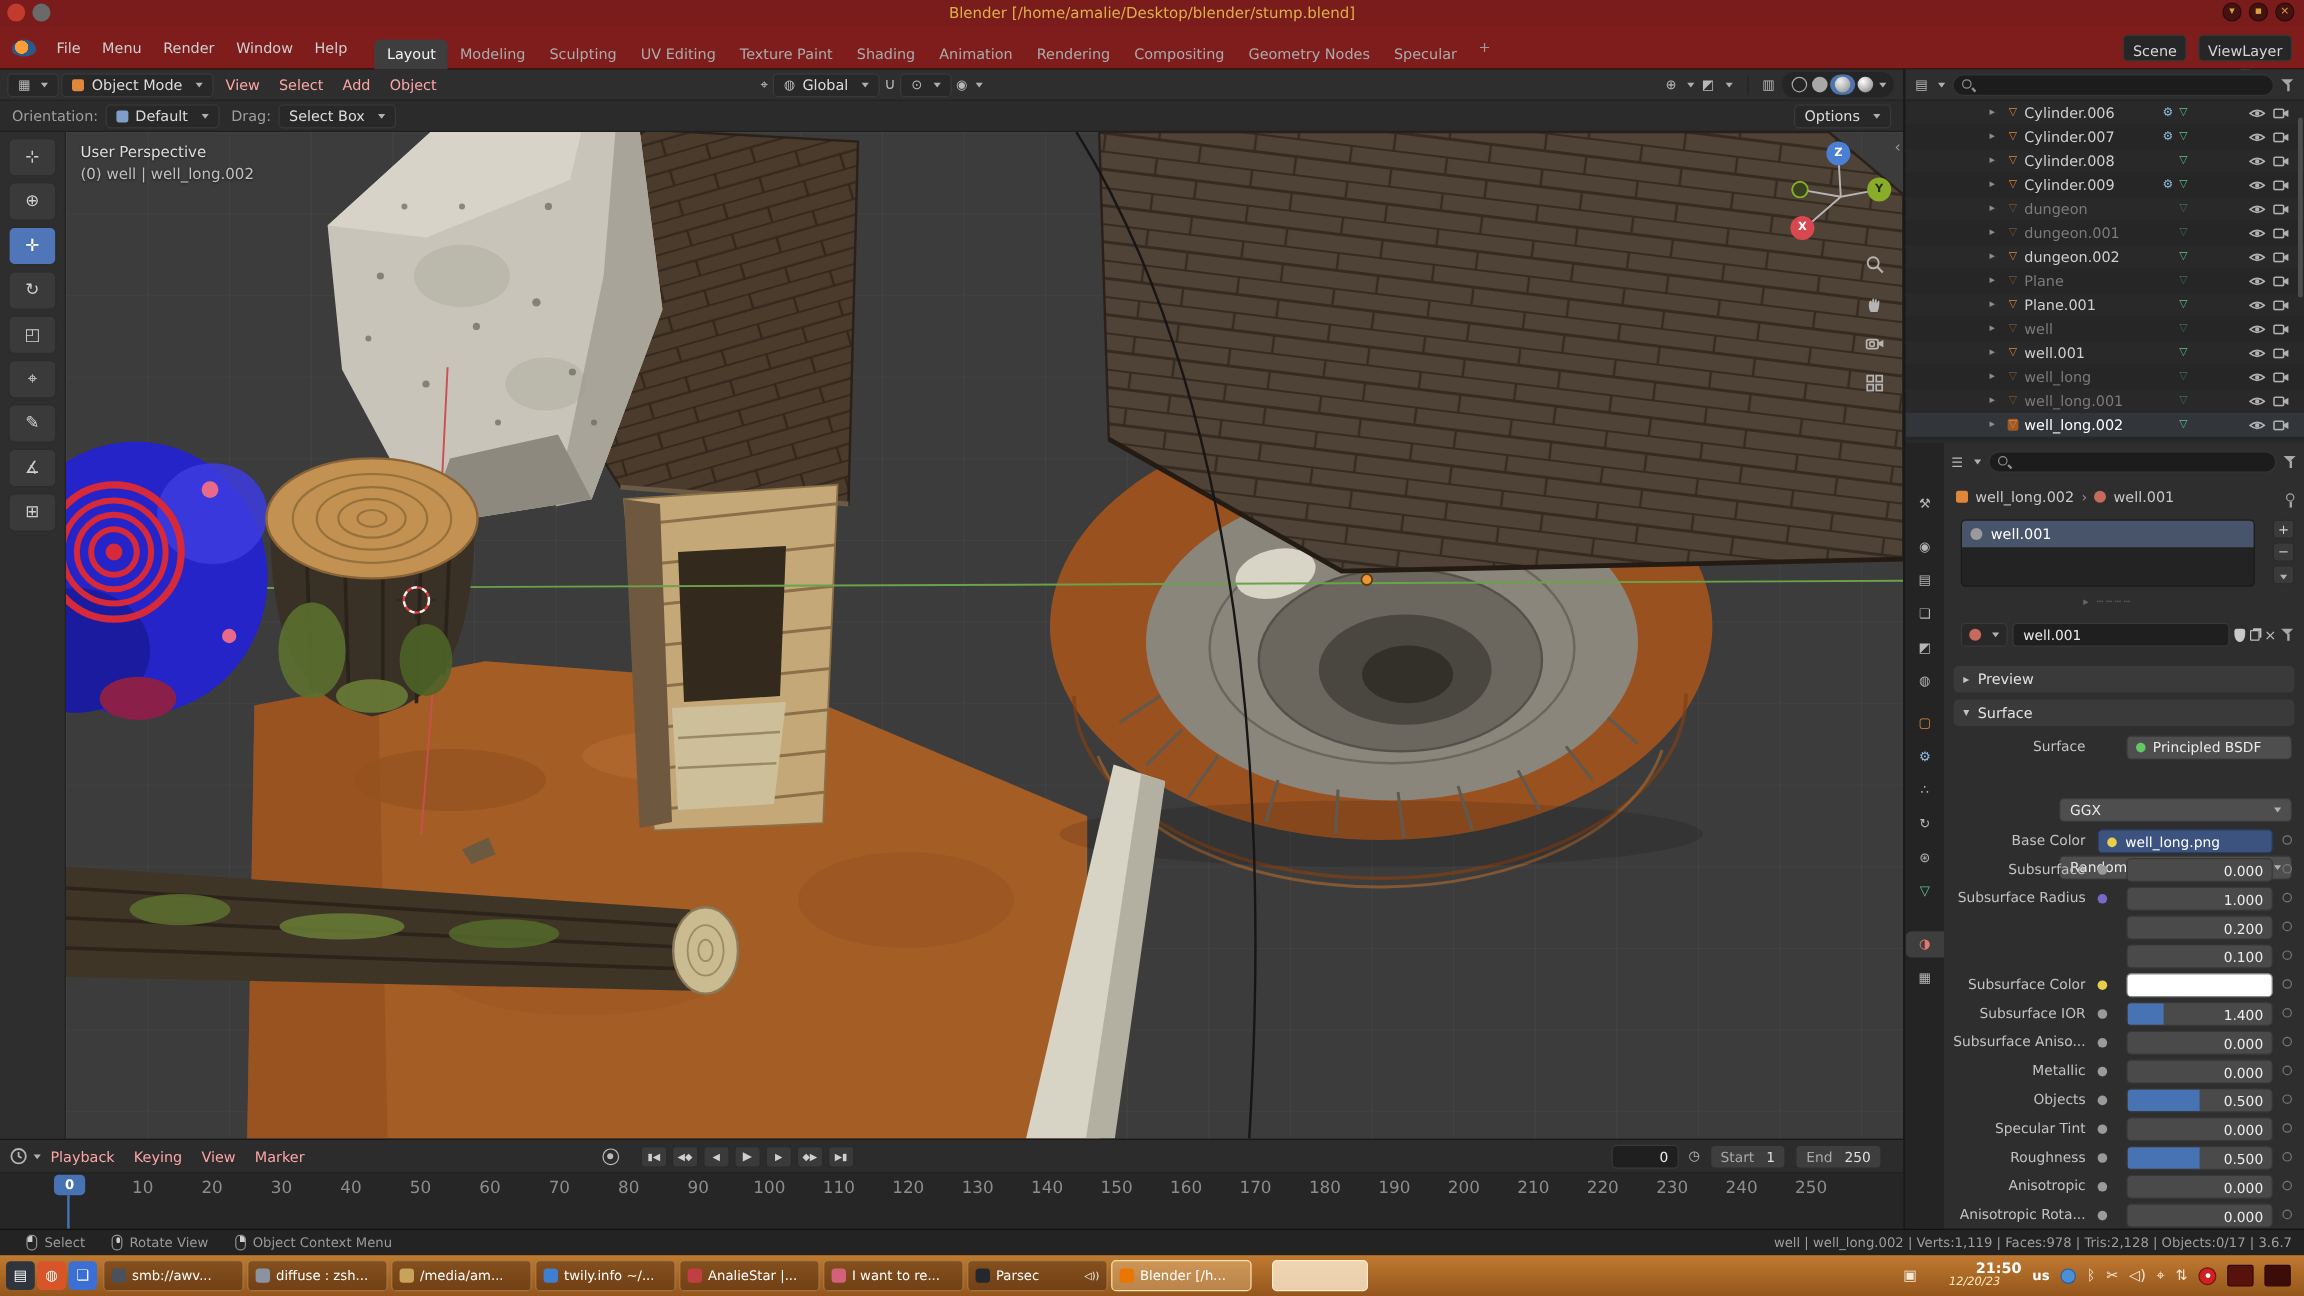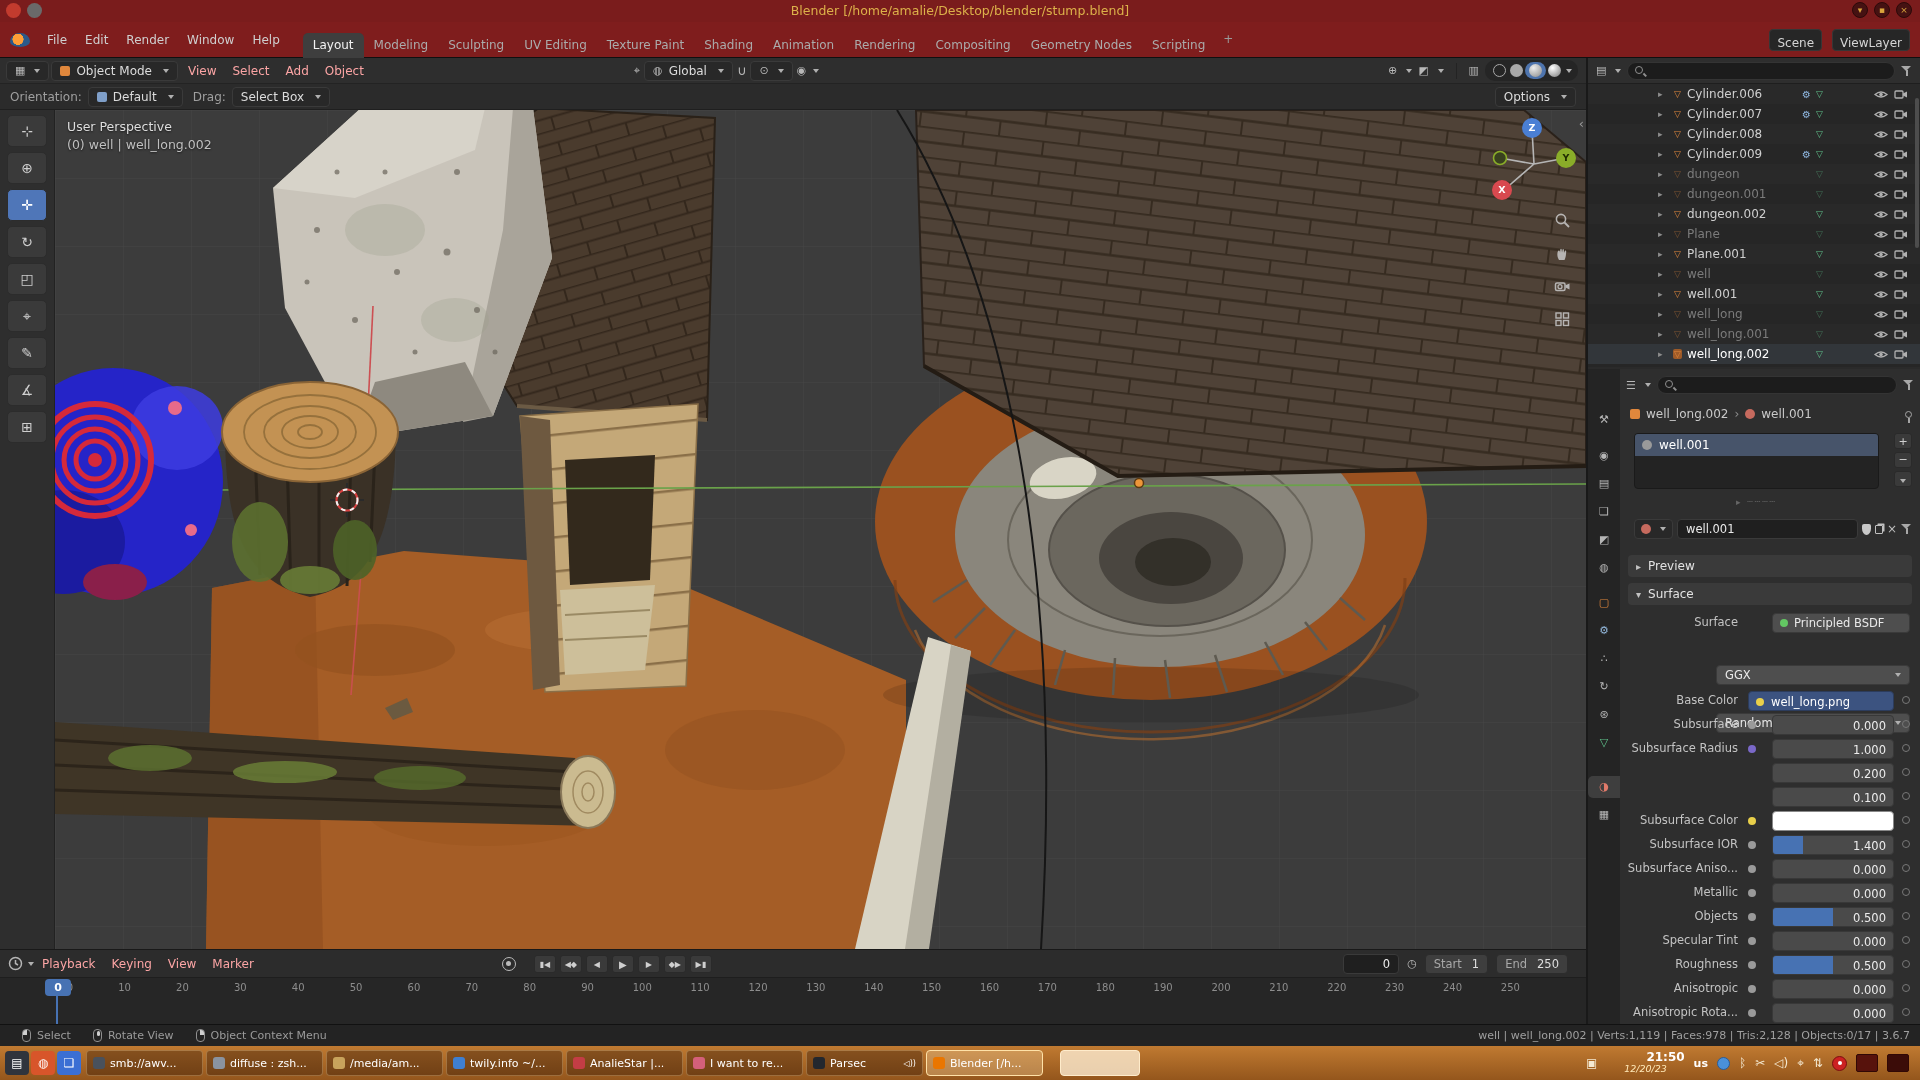--- a/index.html
+++ b/index.html
@@ -117,21 +117,21 @@
   .shield { width:9px; height:11px; background:#c9c9c9; border-radius:2px 2px 50% 50%/2px 2px 60% 60%; }
   .copyico { width:8px; height:9px; border:1.3px solid #c0c0c0; border-radius:1px; box-shadow:2px -2px 0 -0.5px #c0c0c0; }
   .pinico { width:7px; height:7px; border:1.5px solid #a5a5a5; border-radius:50%; position:relative; }
   .pinico::after { content:""; position:absolute; left:2px; top:6px; width:1.5px; height:5px; background:#a5a5a5; }
 
   
   #timeline { left:0; top:949px; width:1586px; height:75px; background:#2c2c2c; border-top:1px solid #191919; }
   .tl-head { height:28px; display:flex; align-items:center; border-bottom:1px solid #1e1e1e; padding:0 8px; }
   .tl-ruler { position:relative; height:47px; background:#262626; }
   .tickrow { position:absolute; left:49px; width:1471px; top:4px; display:flex; justify-content:space-between; }
-  .tick { color:#8d8d8d; font-size:10px; width:24px; text-align:right; }
+  .tick { color:#8d8d8d; font-size:14px; width:24px; text-align:center; }
   .playhead-pill { position:absolute; left:45px; top:1px; width:26px; height:17px; background:#4772b3; border-radius:4px; color:#fff; font-size:11px; text-align:center; line-height:17px; font-weight:bold; }
   .playhead-line { position:absolute; left:56px; top:18px; width:2px; height:29px; background:#4772b3; }
   .transport { display:flex; gap:4px; align-items:center; margin-left:240px; }
   .tbtn { width:22px; height:18px; background:#3a3a3a; border:1px solid #2a2a2a; border-radius:3px; color:#cfcfcf; font-size:8px; text-align:center; line-height:17px; }
   .tbtn.play { font-size:10px; }
   .framebox { width:56px; height:20px; background:#1f1f1f; border:1px solid #3a3a3a; border-radius:4px; color:#ededed; text-align:right; padding:2px 8px 0 0; font-size:11.5px; }
   .rangebox { height:20px; background:#3e3e3e; border:1px solid #2c2c2c; border-radius:4px; color:#dedede; display:flex; align-items:center; padding:0 8px; gap:10px; font-size:11.5px; }
 
   
   #status { left:0; top:1024px; width:1920px; height:22px; background:#232323; border-top:1px solid #111; display:flex; align-items:center; color:#9a9a9a; font-size:11px; }
@@ -176,38 +176,38 @@
     <div class="winbtn">▪</div>
     <div class="winbtn">×</div>
   </div>
 </div>
 
 <div id="menubar" class="abs">
   <span class="blogo"></span>
   <div class="flex">
 
   <span class="menu-item">File</span>
-      <span class="menu-item">Edit</span>
+      <span class="menu-item">Menu</span>
       <span class="menu-item">Render</span>
       <span class="menu-item">Window</span>
       <span class="menu-item">Help</span>
     </div>
   <div class="ws-tabs">
 
   <span class="ws active">Layout</span>
       <span class="ws">Modeling</span>
       <span class="ws">Sculpting</span>
       <span class="ws">UV Editing</span>
       <span class="ws">Texture Paint</span>
       <span class="ws">Shading</span>
       <span class="ws">Animation</span>
       <span class="ws">Rendering</span>
       <span class="ws">Compositing</span>
       <span class="ws">Geometry Nodes</span>
-      <span class="ws">Scripting</span>
+      <span class="ws">Specular</span>
     </div>
   <span class="ws add">+</span>
   <div class="mb-right">
     <span class="chip">
       <span class="mini-sq" style="background:#9a9a9a"></span>
       <span>Scene</span>
       <span class="x">×</span>
     </span>
     <span class="chip">
       <span class="mini-sq" style="background:#7fa8c9"></span>

